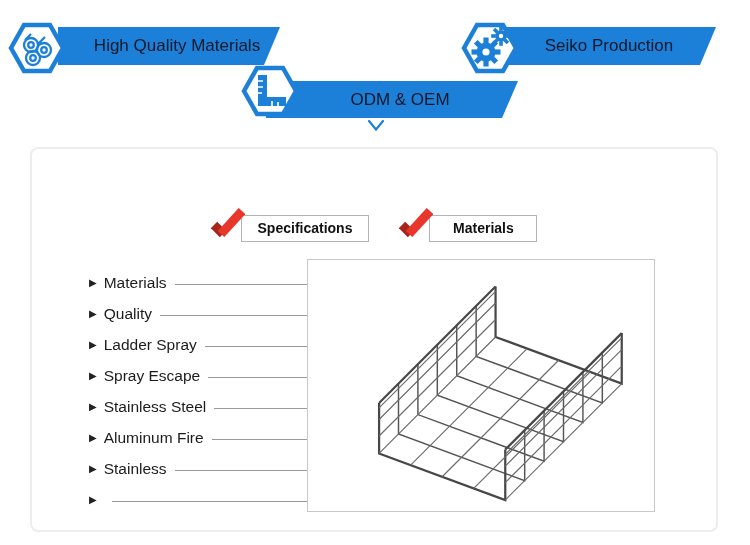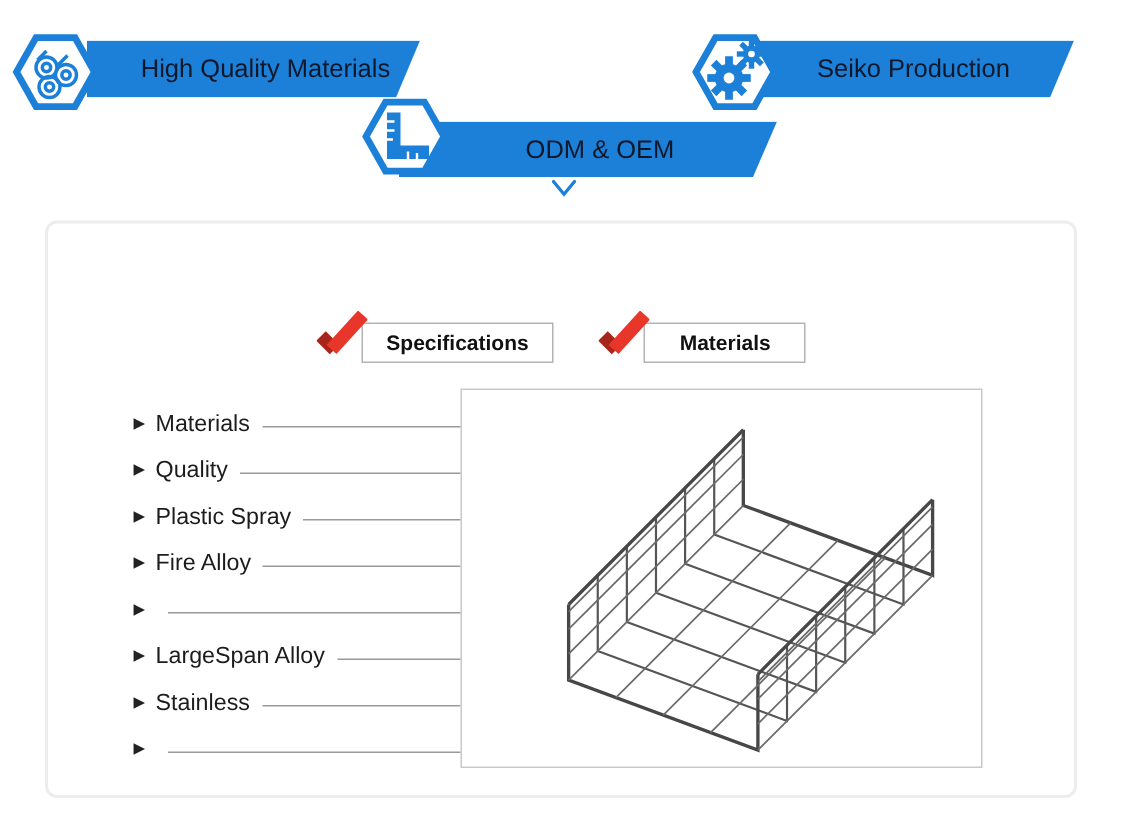--- a/index.html
+++ b/index.html
@@ -182,35 +182,36 @@
         <span class="row-label">Materials</span>
         <span class="row-line"></span>
       </div>
       <div class="row">
         <span class="bullet">▶</span>
         <span class="row-label">Quality</span>
         <span class="row-line"></span>
       </div>
       <div class="row">
         <span class="bullet">▶</span>
-        <span class="row-label">Plastic Spray</span>
-        <span class="row-line"></span>
-      </div>
-      <div class="row">
-        <span class="bullet">▶</span>
-        <span class="row-label">Fire Alloy</span>
-        <span class="row-line"></span>
-      </div>
-      <div class="row">
-        <span class="bullet">▶</span>
-        <span class="row-line"></span>
-      </div>
-      <div class="row">
-        <span class="bullet">▶</span>
-        <span class="row-label">LargeSpan Alloy</span>
+        <span class="row-label">Ladder Spray</span>
+        <span class="row-line"></span>
+      </div>
+      <div class="row">
+        <span class="bullet">▶</span>
+        <span class="row-label">Spray Escape</span>
+        <span class="row-line"></span>
+      </div>
+      <div class="row">
+        <span class="bullet">▶</span>
+        <span class="row-label">Stainless Steel</span>
+        <span class="row-line"></span>
+      </div>
+      <div class="row">
+        <span class="bullet">▶</span>
+        <span class="row-label">Aluminum Fire</span>
         <span class="row-line"></span>
       </div>
       <div class="row">
         <span class="bullet">▶</span>
         <span class="row-label">Stainless</span>
         <span class="row-line"></span>
       </div>
       <div class="row">
         <span class="bullet">▶</span>
         <span class="row-line"></span>

